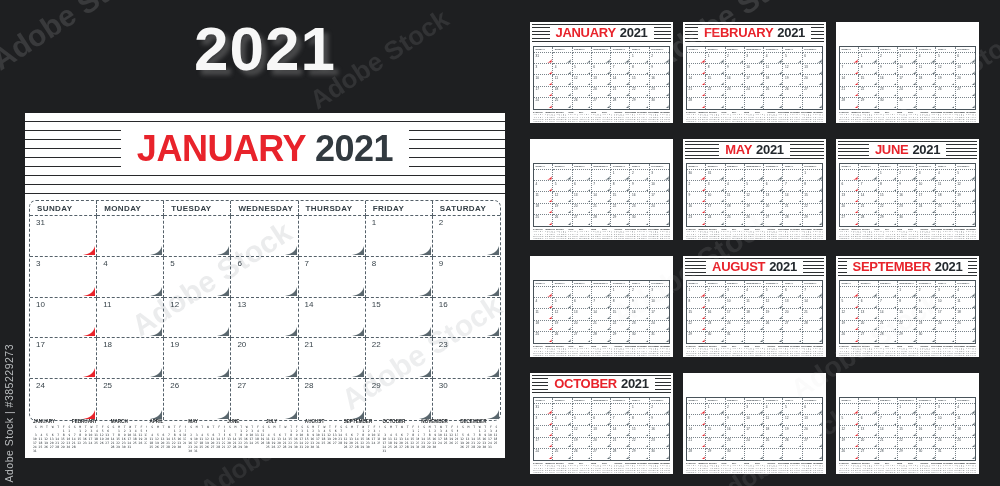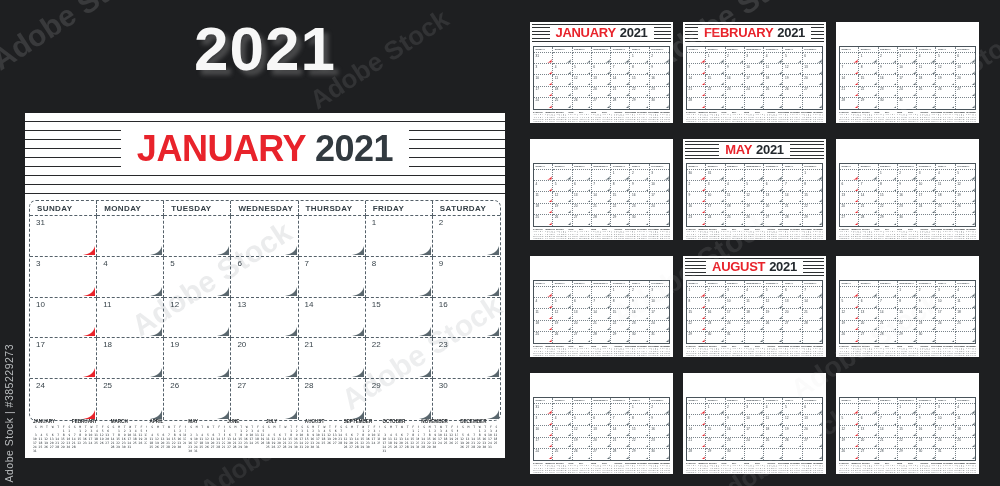--- a/index.html
+++ b/index.html
@@ -2011,20 +2011,21 @@
             <div class="mm-name">DECEMBER</div>
             <div class="mm-line"> S  M  T  W  T  F  S</div>
             <div class="mm-line">          1  2  3  4</div>
             <div class="mm-line"> 5  6  7  8  9 10 11</div>
             <div class="mm-line">12 13 14 15 16 17 18</div>
             <div class="mm-line">19 20 21 22 23 24 25</div>
           </div>
         </div>
       </section>
       <section class="m-panel">
+        <div class="m-header"><div class="m-rules"></div><div class="m-title"><span class="mo">JUNE</span><span class="yr">2021</span></div></div>
         <div class="m-grid">
           <div class="m-wd">SUNDAY</div>
           <div class="m-wd">MONDAY</div>
           <div class="m-wd">TUESDAY</div>
           <div class="m-wd">WEDNESDAY</div>
           <div class="m-wd">THURSDAY</div>
           <div class="m-wd">FRIDAY</div>
           <div class="m-wd lastcol">SATURDAY</div>
           <div class="m-cell">
             <span class="m-num"></span>
@@ -2969,20 +2970,21 @@
             <div class="mm-name">DECEMBER</div>
             <div class="mm-line"> S  M  T  W  T  F  S</div>
             <div class="mm-line">          1  2  3  4</div>
             <div class="mm-line"> 5  6  7  8  9 10 11</div>
             <div class="mm-line">12 13 14 15 16 17 18</div>
             <div class="mm-line">19 20 21 22 23 24 25</div>
           </div>
         </div>
       </section>
       <section class="m-panel">
+        <div class="m-header"><div class="m-rules"></div><div class="m-title"><span class="mo">SEPTEMBER</span><span class="yr">2021</span></div></div>
         <div class="m-grid">
           <div class="m-wd">SUNDAY</div>
           <div class="m-wd">MONDAY</div>
           <div class="m-wd">TUESDAY</div>
           <div class="m-wd">WEDNESDAY</div>
           <div class="m-wd">THURSDAY</div>
           <div class="m-wd">FRIDAY</div>
           <div class="m-wd lastcol">SATURDAY</div>
           <div class="m-cell">
             <span class="m-num"></span>
@@ -3288,20 +3290,21 @@
             <div class="mm-name">DECEMBER</div>
             <div class="mm-line"> S  M  T  W  T  F  S</div>
             <div class="mm-line">          1  2  3  4</div>
             <div class="mm-line"> 5  6  7  8  9 10 11</div>
             <div class="mm-line">12 13 14 15 16 17 18</div>
             <div class="mm-line">19 20 21 22 23 24 25</div>
           </div>
         </div>
       </section>
       <section class="m-panel">
+        <div class="m-header"><div class="m-rules"></div><div class="m-title"><span class="mo">OCTOBER</span><span class="yr">2021</span></div></div>
         <div class="m-grid">
           <div class="m-wd">SUNDAY</div>
           <div class="m-wd">MONDAY</div>
           <div class="m-wd">TUESDAY</div>
           <div class="m-wd">WEDNESDAY</div>
           <div class="m-wd">THURSDAY</div>
           <div class="m-wd">FRIDAY</div>
           <div class="m-wd lastcol">SATURDAY</div>
           <div class="m-cell">
             <span class="m-num">31</span>

